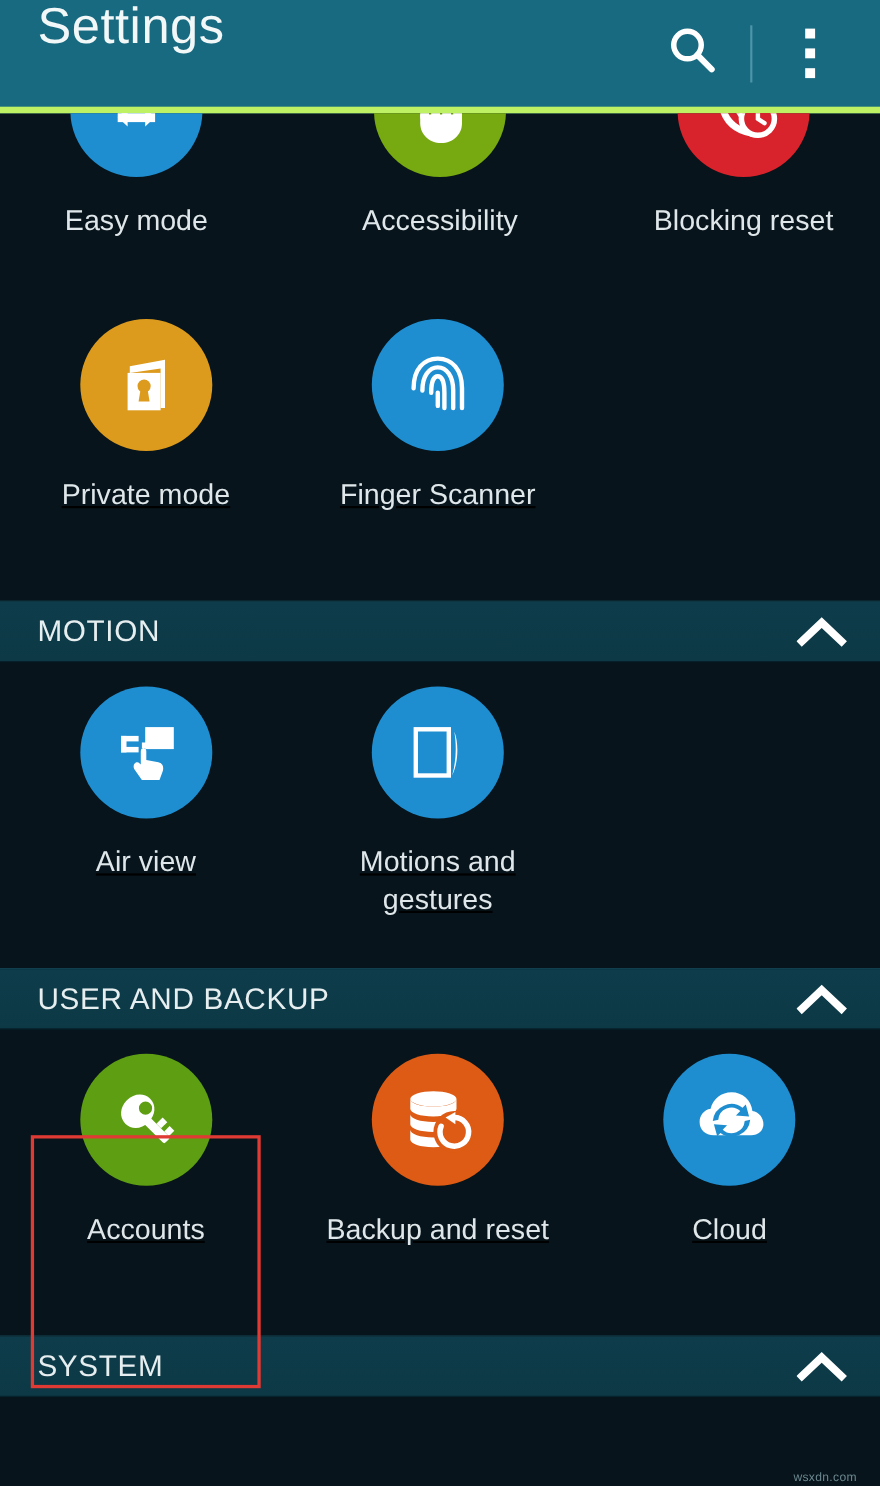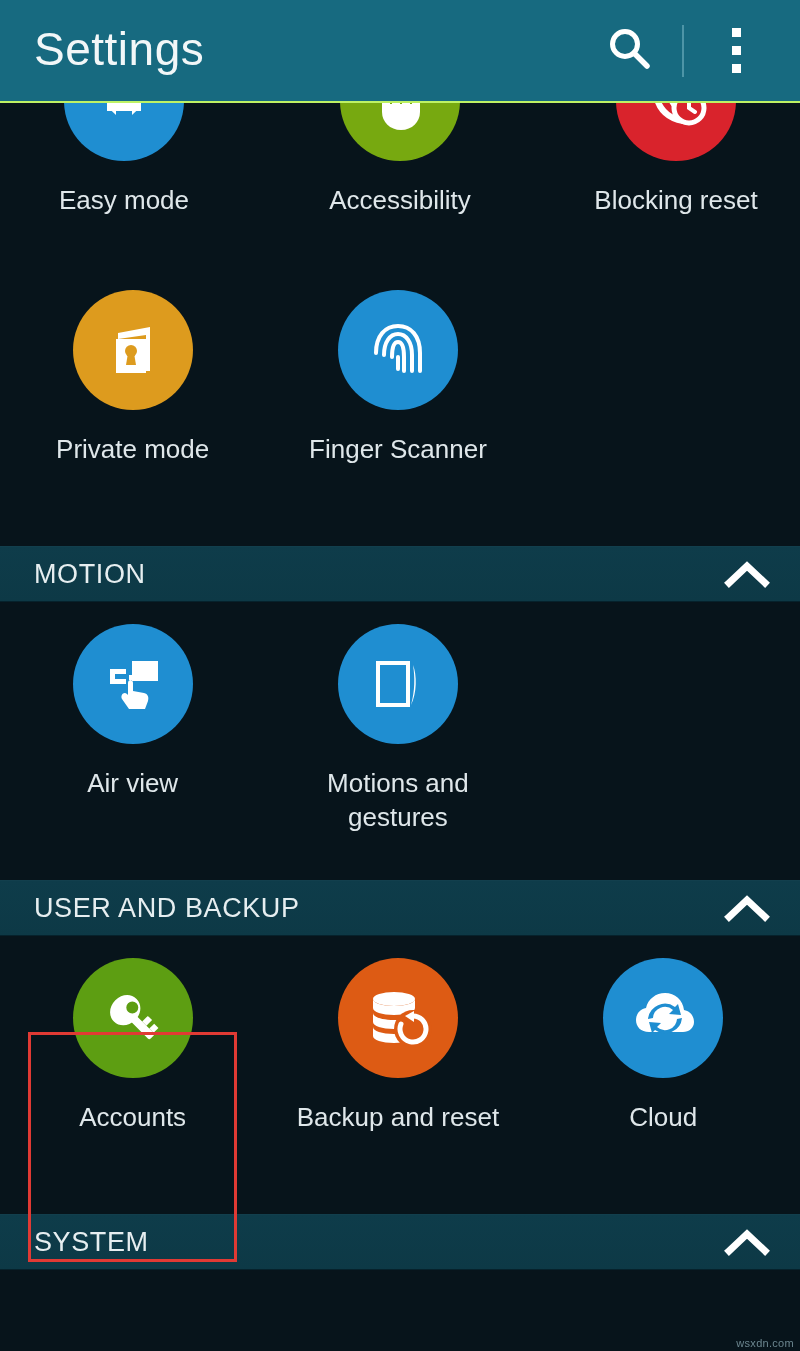--- a/index.html
+++ b/index.html
@@ -20,23 +20,23 @@
     background: #07141b;
     overflow: hidden;
   }
 
   
   .actionbar {
     position: relative;
     height: 103px;
     background: #176a80;
     display: flex;
-    align-items: center;
+    align-items: flex-start;
     padding: 0 26px 0 34px;
-    border-bottom: 2px solid #bef264;
+    border-bottom: 6px solid #bef264;
   }
   .ab-title {
     flex: 1 1 auto;
     color: #f2f7f8;
     font-size: 46px;
     font-weight: 400;
     letter-spacing: 0.5px;
     line-height: 1;
     padding-bottom: 4px;
   }
@@ -111,21 +111,21 @@
     overflow: hidden;
     position: relative;
     gap: 28px;
   }
   .row-clipped .tile {
     padding-top: 0;
     margin-top: -62px;
   }
   .row-clipped .tile-label { margin-top: 22px; }
 
-  .row-normal { height: 278px; }
+  .row-normal { height: 278px; text-decoration: underline; }
 
   
   .section {
     height: 56px;
     background: linear-gradient(180deg, #0e3c4a 0%, #0d3946 100%);
     display: flex;
     align-items: center;
     padding: 0 30px 0 34px;
     border-top: 1px solid #123f4d;
     border-bottom: 1px solid #06222c;
@@ -150,21 +150,21 @@
     width: 209px;
     height: 230px;
     border: 3px solid #e03a34;
     pointer-events: none;
     z-index: 40;
   }
 
   
   .watermark {
     position: absolute;
-    right: 6px;
+    right: 21px;
     bottom: 2px;
     color: #7d9aa3;
     font-size: 11px;
     letter-spacing: 0.3px;
     opacity: 0.85;
     z-index: 50;
   }
 </style>
 </head>
 <body>

